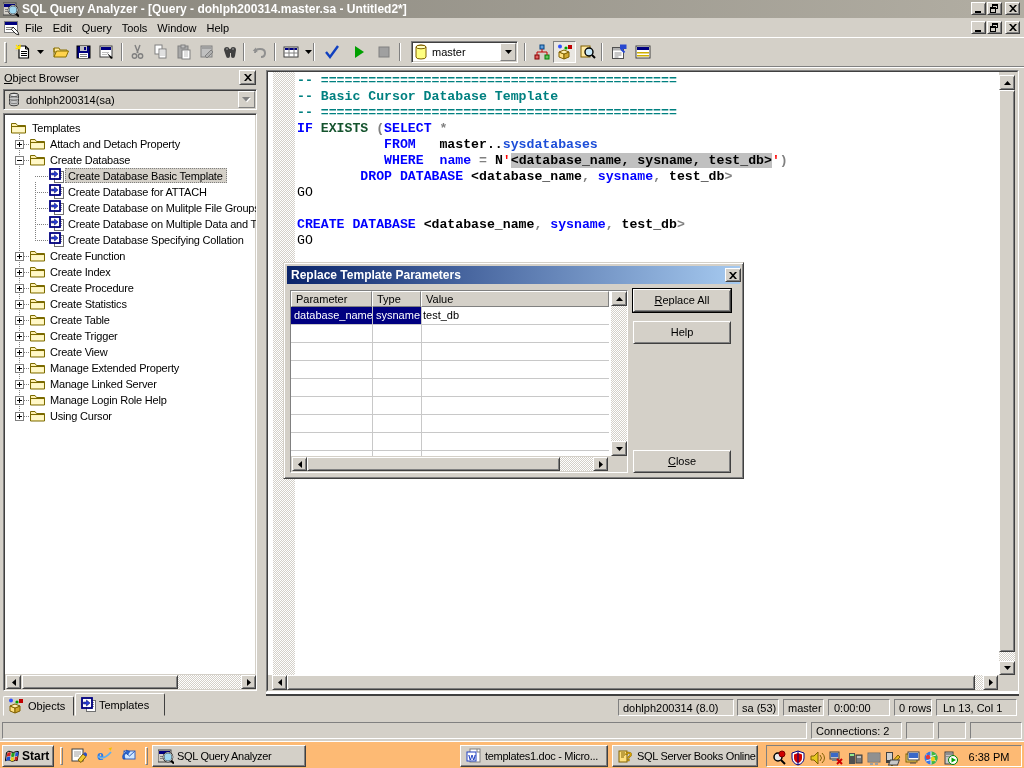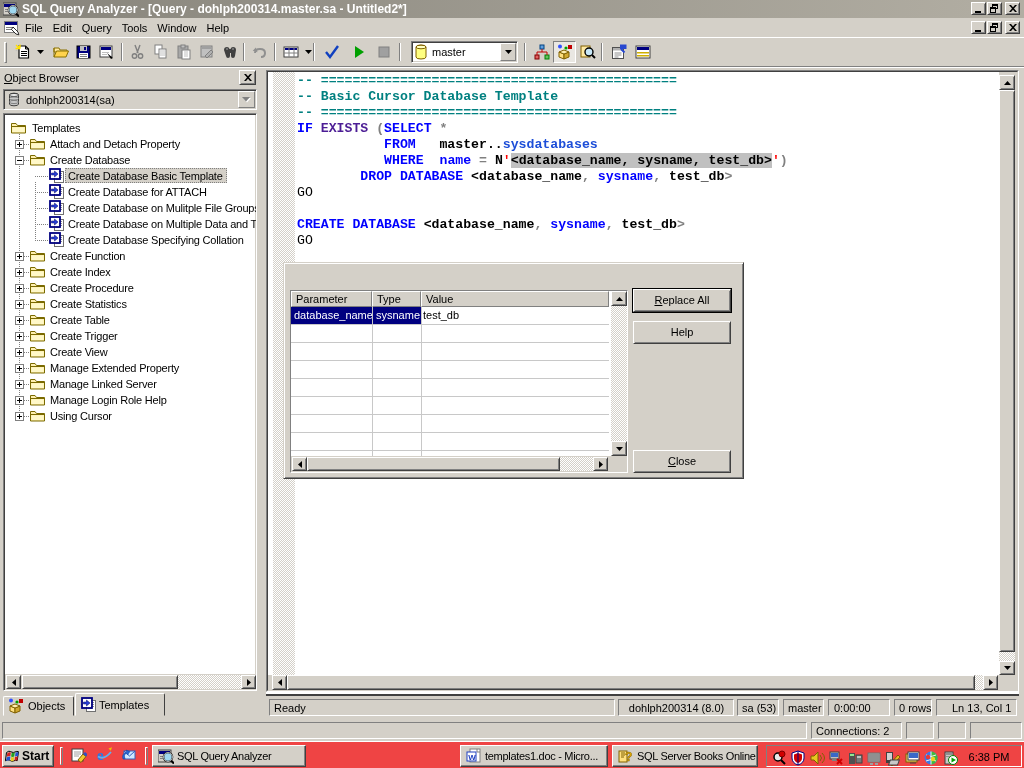--- a/index.html
+++ b/index.html
@@ -576,21 +576,21 @@
       </div>
       <div class="abs" style="left:23px;top:5px">Templates</div>
 </div>
 </div>
 <div class="abs" style="left:266px;top:70px;width:753px;height:622px;border:1px solid;border-color:#808080 #fff #fff #808080">
 <div class="abs" style="left:0;top:0;width:751px;height:620px;border:1px solid;border-color:#404040 #d4d0c8 #d4d0c8 #404040;background:#fff">
   <div class="abs dither" style="left:5px;top:0;width:22px;height:603px"></div>
   <pre class="abs" style="left:29px;top:1px;font-size:13.2px;line-height:16px;font-weight:bold"><span style="color:#008080">-- =============================================</span>
 <span style="color:#008080">-- Basic Cursor Database Template</span>
 <span style="color:#008080">-- =============================================</span>
-<span style="color:#0000ff">IF</span> <span style="color:#4c1d95">EXISTS</span> <span style="color:#808080">(</span><span style="color:#0000ff">SELECT</span> <span style="color:#808080">*</span>
+<span style="color:#0000ff">IF</span> <span style="color:#14532d">EXISTS</span> <span style="color:#808080">(</span><span style="color:#0000ff">SELECT</span> <span style="color:#808080">*</span>
            <span style="color:#0000ff">FROM</span>   master..<span style="color:#1d4ed8">sysdatabases</span>
            <span style="color:#0000ff">WHERE</span>  <span style="color:#0000ff">name</span> <span style="color:#808080">=</span> N<span style="color:#ff0000">'</span><span style="background:#c0c0c0;color:#000">&lt;database_name, sysname, test_db&gt;</span><span style="color:#ff0000">'</span><span style="color:#808080">)</span>
         <span style="color:#0000ff">DROP</span> <span style="color:#0000ff">DATABASE</span> &lt;database_name<span style="color:#808080">,</span> <span style="color:#0000ff">sysname</span><span style="color:#808080">,</span> test_db<span style="color:#808080">&gt;</span>
 <span style="font-weight:normal">GO</span>
 
 <span style="color:#0000ff">CREATE</span> <span style="color:#0000ff">DATABASE</span> &lt;database_name<span style="color:#808080">,</span> <span style="color:#0000ff">sysname</span><span style="color:#808080">,</span> test_db<span style="color:#808080">&gt;</span>
 <span style="font-weight:normal">GO</span></pre>
   <div class="abs" style="left:731px;top:0;width:18px;height:603px;background:#d4d0c8">
     <div class="abs raised cap" style="left:0px;top:3px;width:16px;height:15px">
           <svg width="7" height="4" viewBox="0 0 7 4" style="">
@@ -617,36 +617,35 @@
           <svg width="4" height="7" viewBox="0 0 4 7" style="">
             <path d="M0 0 L4 3.5 L0 7 Z" fill="#000"></path>
           </svg>
         </div>
   </div>
 </div>
 </div>
 <div class="abs" style="left:266px;top:692px;width:753px;height:2px;background:#fff"></div>
 <div class="abs" style="left:266px;top:694px;width:753px;height:2px;background:#404040"></div>
 <div class="abs" style="left:0;top:698px;width:1024px;height:21px">
-<div class="cell abs" style="left:269px;top:1px;width:346px;height:17px">Ready</div>
-<div class="cell abs" style="left:618px;top:1px;width:116px;height:17px;text-align:center">dohlph200314 (8.0)</div>
+<div class="cell abs" style="left:618px;top:1px;width:116px;height:17px;">dohlph200314 (8.0)</div>
 <div class="cell abs" style="left:737px;top:1px;width:42px;height:17px;text-align:center">sa (53)</div>
 <div class="cell abs" style="left:783px;top:1px;width:41px;height:17px;text-align:center">master</div>
 <div class="cell abs" style="left:828px;top:1px;width:62px;height:17px;padding-left:5px">0:00:00</div>
 <div class="cell abs" style="left:894px;top:1px;width:38px;height:17px;padding-left:4px">0 rows</div>
-<div class="cell abs" style="left:936px;top:1px;width:81px;height:17px;padding-left:15px">Ln 13, Col 1</div>
+<div class="cell abs" style="left:936px;top:1px;width:81px;height:17px;padding-left:6px">Ln 13, Col 1</div>
 </div>
 <div class="abs" style="left:0;top:720px;width:1024px;height:21px">
 <div class="cell abs" style="left:2px;top:2px;width:805px;height:17px"></div>
 <div class="cell abs" style="left:811px;top:2px;width:91px;height:17px">Connections: 2</div>
 <div class="cell abs" style="left:906px;top:2px;width:28px;height:17px"></div>
 <div class="cell abs" style="left:938px;top:2px;width:28px;height:17px"></div>
 <div class="cell abs" style="left:970px;top:2px;width:52px;height:17px"></div>
 </div>
-<div class="abs" style="left:0;top:741px;width:1024px;height:27px;background:#ef4444;border-top:1px solid #fff">
+<div class="abs" style="left:0;top:741px;width:1024px;height:27px;background:#fdba74;border-top:1px solid #fff">
 <div class="abs raised" style="left:2px;top:3px;width:52px;height:22px">
   <div class="abs" style="left:2px;top:3px">
         <svg width="17" height="15" viewBox="0 0 17 15" style="">
 <path d="M1.5 3.5 q2.5-2 4-1 l1.5 0.7 q1.5 0.6 3-0.2 q1.8-1 3.5-0.3 l-1.3 9 q-1.8-0.8-3.5 0.2 q-1.5 0.8-3-0.2 l-1.5-0.7 q-1.5-0.7-3.8 0.8 z" fill="none" stroke="#000" stroke-width="1"></path>
 <path d="M2.3 4.2 q2-1.4 3.6-0.7 l-0.6 3.8 q-1.7-0.6-3.6 0.6 z" fill="#d02020"></path>
 <path d="M6.7 3.8 q1.6 0.6 3.1-0.2 l-0.6 3.9 q-1.5 0.7-3.1 0.1 z" fill="#20a020"></path>
 <path d="M10.6 3.5 q1.5-0.6 2.9-0.2 l-0.6 3.9 q-1.3-0.3-2.9 0.2 z" fill="#2050d0"></path>
 <path d="M1.5 9 q2.2-1.3 3.7-0.7 l-0.5 3.6 q-1.8-0.5-3.7 0.8 z" fill="#2050d0" transform="translate(0.2,-0.6)"></path>
 <path d="M5.9 8.5 q1.6 0.6 3.1-0.1 l-0.5 3.7 q-1.5 0.8-3.1 0.1 z" fill="#e8c820" transform="translate(0.2,-0.4)"></path>
 <path d="M9.8 8.3 q1.4-0.5 2.8-0.2 l-0.5 3.7 q-1.3-0.4-2.8 0.2 z" fill="#d02020" transform="translate(0.2,-0.3)"></path>
@@ -789,20 +788,28 @@
           <rect x="4" y="3" width="6" height="2" fill="#909090"></rect>
           <rect x="4" y="6" width="6" height="1" fill="#909090"></rect>
           <circle cx="11" cy="10" r="4.5" fill="#fff" stroke="#008000"></circle>
           <path d="M9.5 7.5 l4.5 2.5 l-4.5 2.5 z" fill="#00a000"></path>
         </svg>
       </div>
 <div class="abs" style="left:192px;top:5px;font-size:11px;width:60px;text-align:center">6:38 PM</div>
 </div>
 </div>
 <div class="abs" style="left:283px;top:262px;width:461px;height:217px;border:1px solid;border-color:#d4d0c8 #404040 #404040 #d4d0c8;box-shadow:inset 1px 1px 0 #fff,inset -1px -1px 0 #808080;background:#d4d0c8">
+<div class="abs" style="left:3px;top:3px;width:453px;height:18px;background:linear-gradient(90deg,#0a246a,#a6caf0)">
+  <div class="abs" style="left:4px;top:2px;color:#fff;font-weight:bold;font-size:12px">Replace Template Parameters</div>
+  <div class="abs raised cap" style="left:438px;top:2px;width:16px;height:14px;">
+        <svg width="8" height="7" viewBox="0 0 8 7" style="">
+          <path d="M0 0 L2 0 L4 2.2 L6 0 L8 0 L5 3.5 L8 7 L6 7 L4 4.8 L2 7 L0 7 L3 3.5 Z" fill="#000"></path>
+        </svg>
+      </div>
+</div>
 <div class="abs sunken1" style="left:6px;top:27px;width:338px;height:183px;background:#fff;overflow:hidden">
   <div class="abs" style="left:0;top:0;width:318px;height:16px;background:#d4d0c8">
 <div class="abs raisedthin" style="left:0;top:0;width:81px;height:16px;padding:1px 0 0 4px;border-width:1px">Parameter</div>
 <div class="abs raisedthin" style="left:81px;top:0;width:49px;height:16px;padding:1px 0 8px 4px">Type</div>
 <div class="abs raisedthin" style="left:130px;top:0;width:188px;height:16px;padding:1px 0 0 4px">Value</div>
 </div>
       <div class="abs" style="left:0;top:16px;width:318px;height:18px">
 <div class="abs" style="left:0;top:0;width:81px;height:18px;background:#000080;color:#fff;padding:2px 0 0 3px">database_name</div>
 <div class="abs" style="left:81px;top:0;width:49px;height:18px;background:#000080;color:#fff;padding:2px 0 0 4px">sysname</div>
 <div class="abs" style="left:132px;top:2px">test_db</div>

